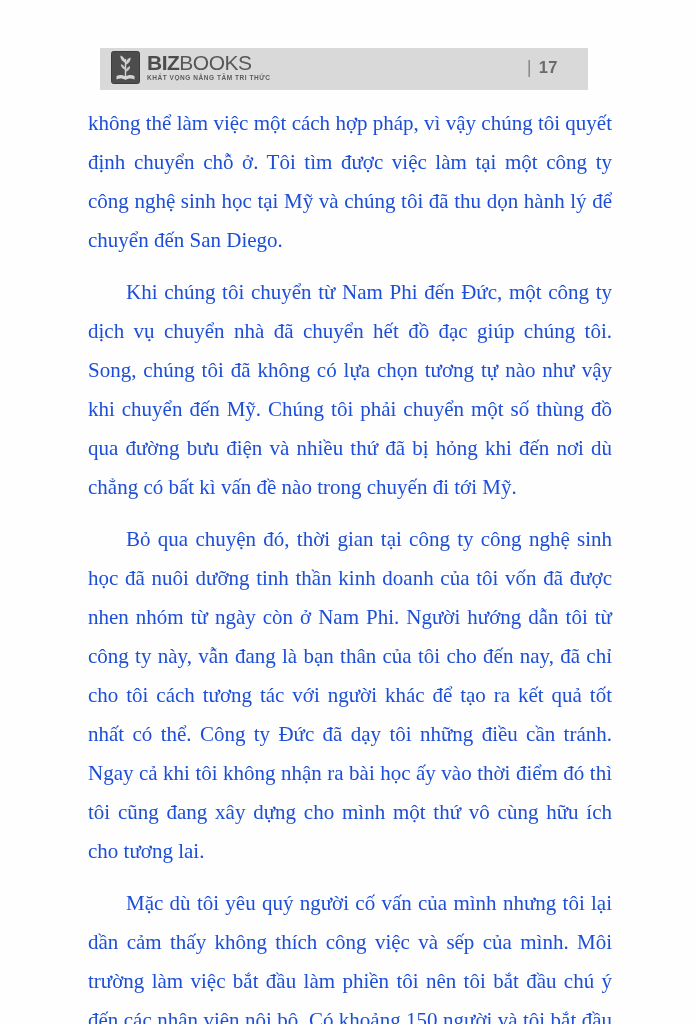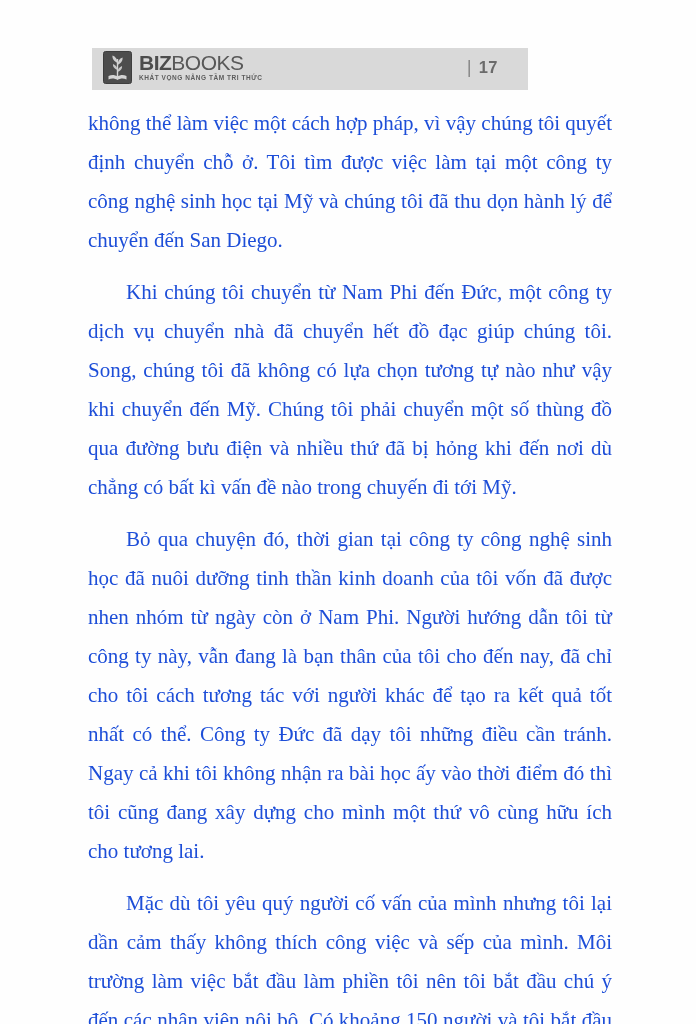--- a/index.html
+++ b/index.html
@@ -12,23 +12,23 @@
     width: 696px;
     height: 1024px;
     background: #fefefe;
     overflow: hidden;
     font-family: "Liberation Serif", "DejaVu Serif", serif;
   }
 
   
   .header-bar {
     position: absolute;
-    left: 92px;
+    left: 100px;
     top: 48px;
-    width: 436px;
+    width: 488px;
     height: 39px;
     background: #d9d9d9;
     display: flex;
     align-items: center;
     justify-content: space-between;
     padding: 0 0;
     box-sizing: border-box;
   }
   
   .header-bar::after {

